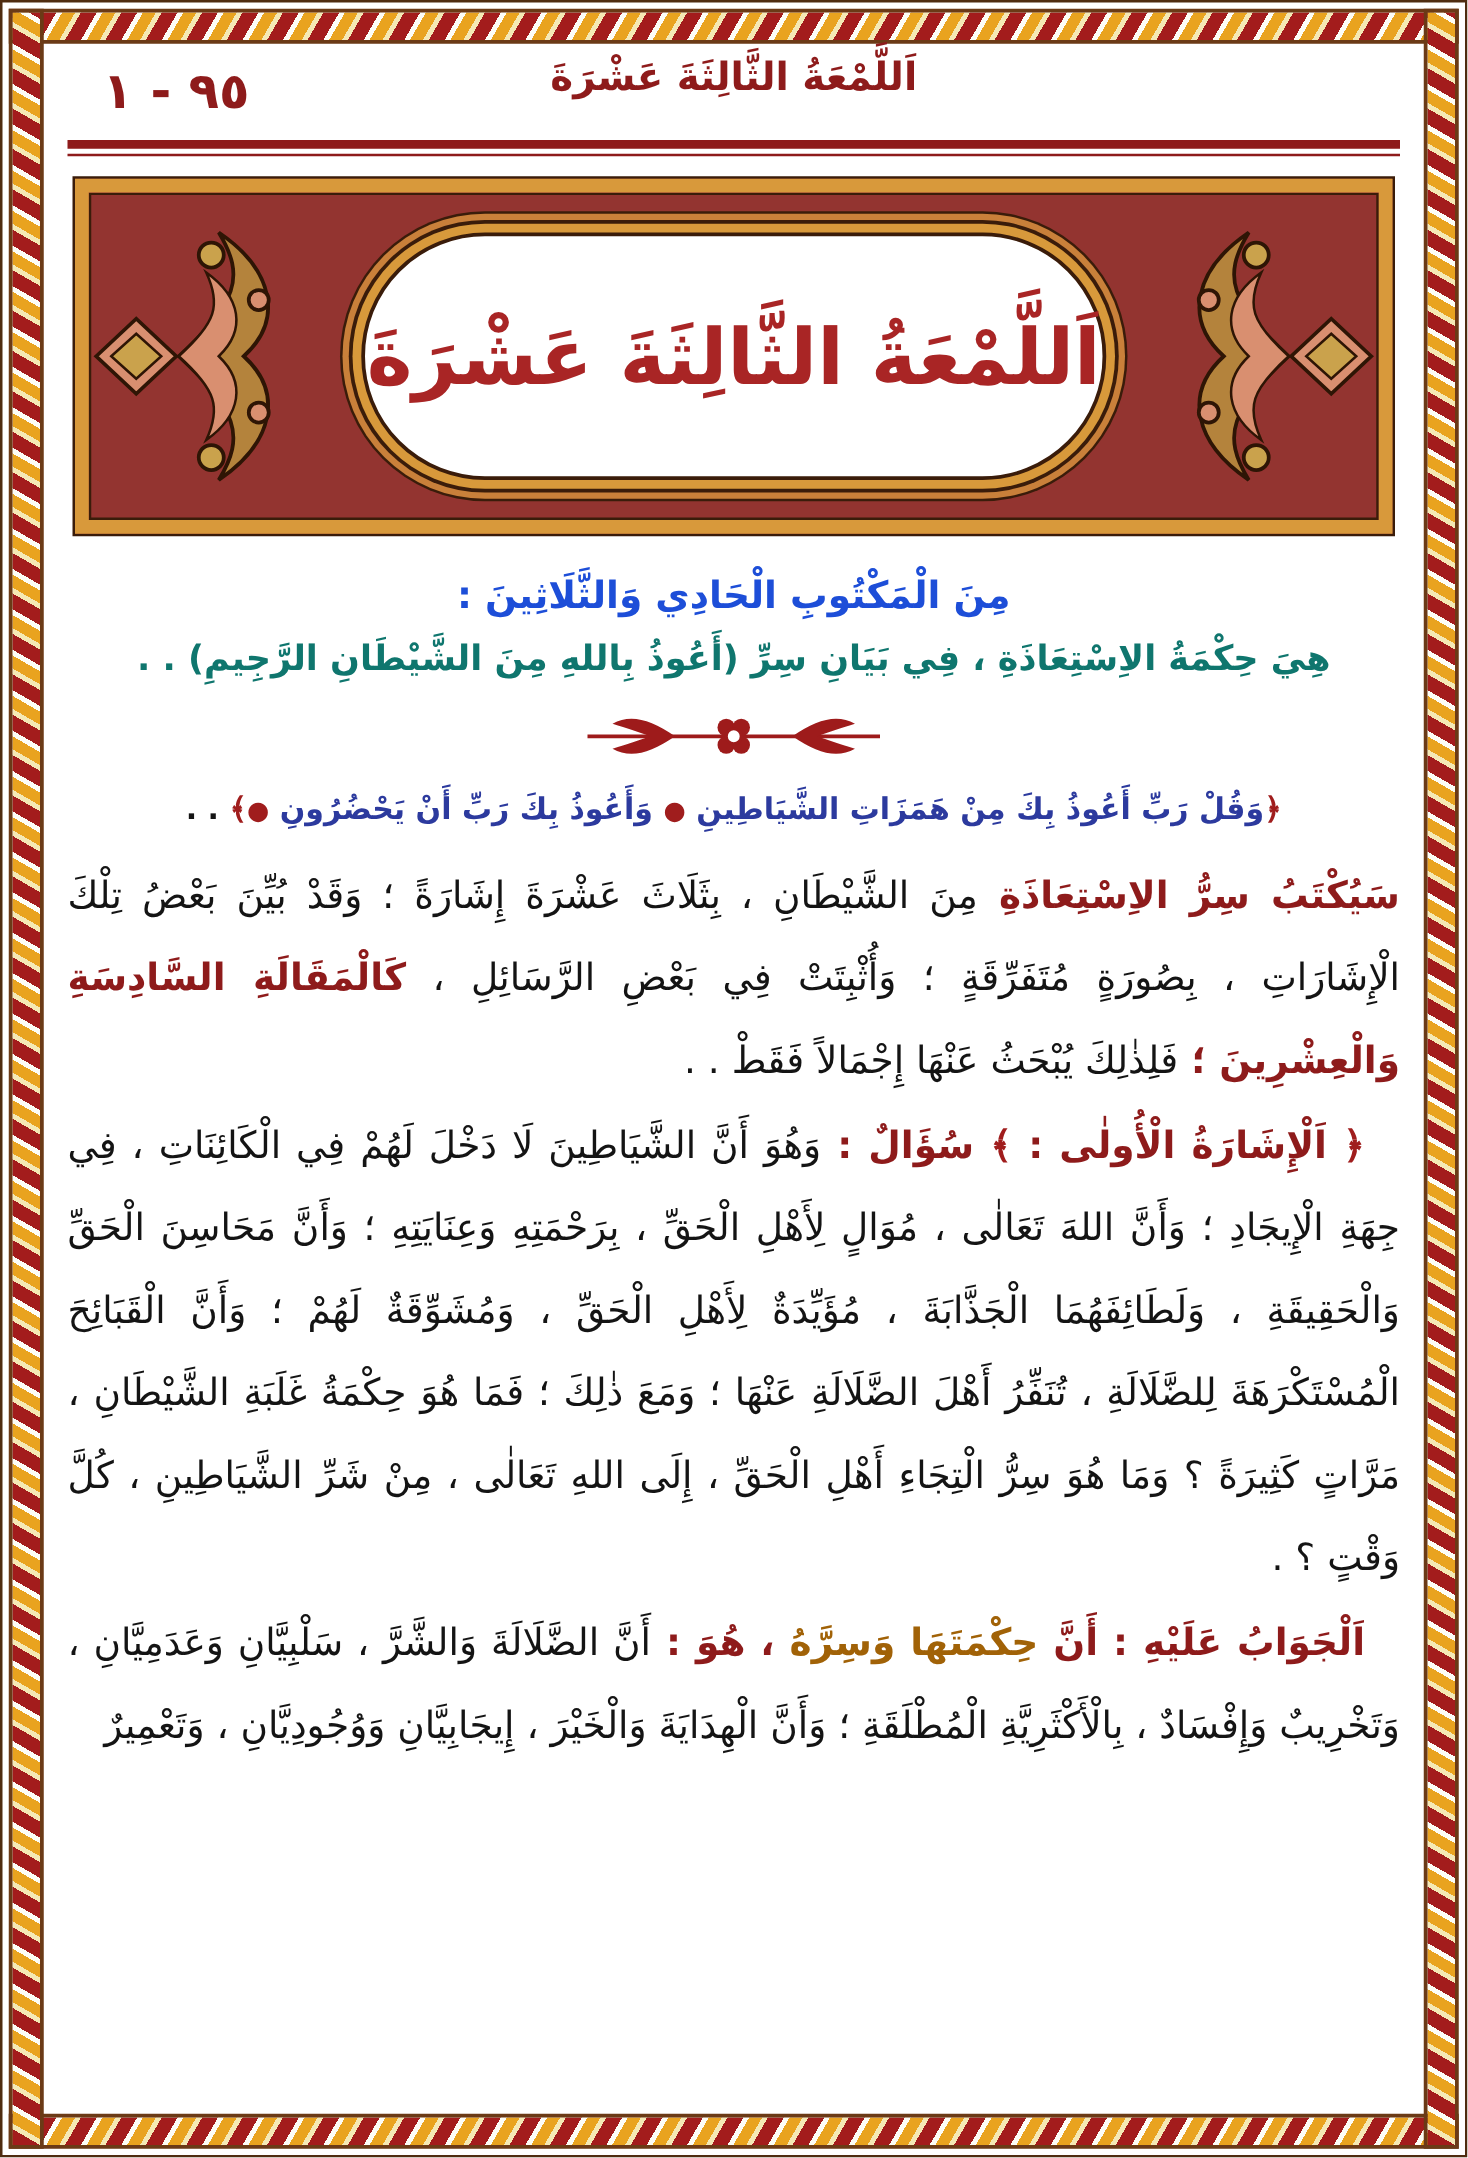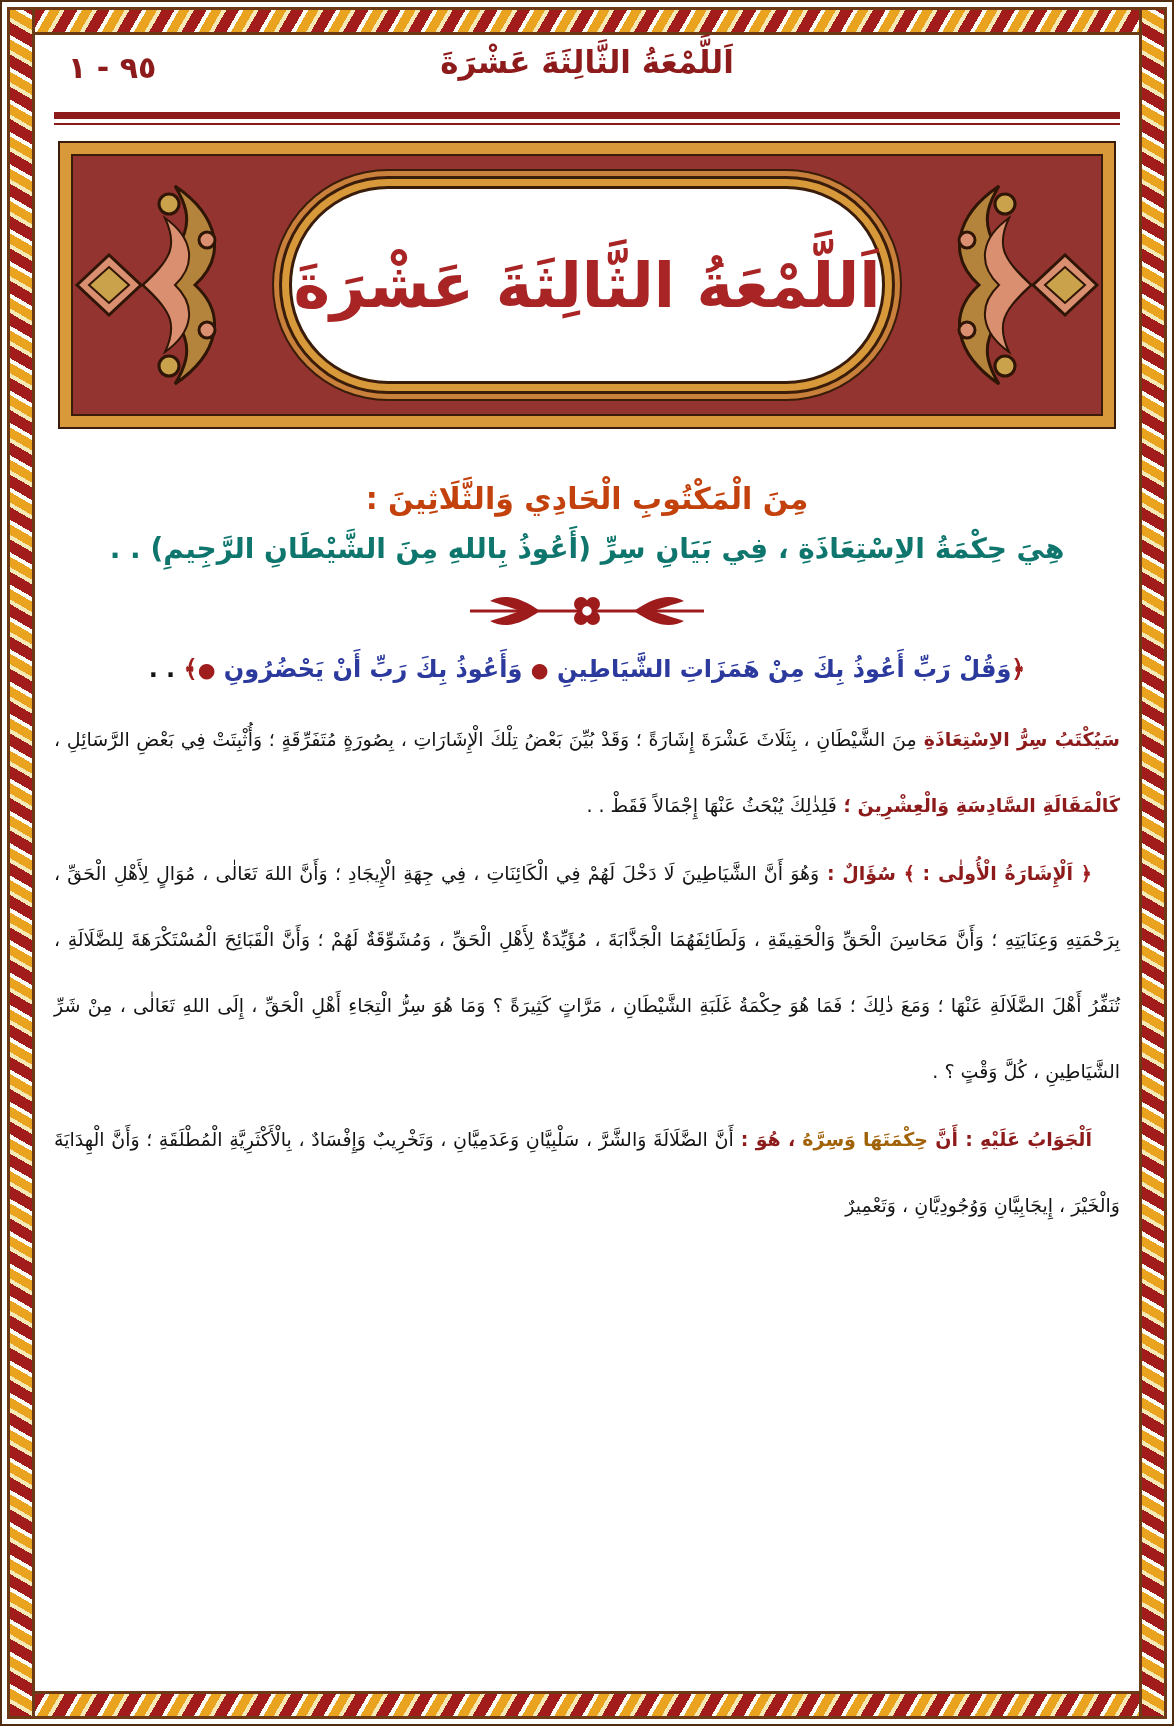--- a/index.html
+++ b/index.html
@@ -27,22 +27,22 @@
       #a31c1c 0 11px, #f5e9b5 11px 15px, #e9a31f 15px 24px, #fdfdf6 24px 28px);}
   .chain-right  { top:5px; bottom:5px; right:5px; width:22px;
     background: repeating-linear-gradient(30deg,
       #a31c1c 0 11px, #f5e9b5 11px 15px, #e9a31f 15px 24px, #fdfdf6 24px 28px);}
 
   .content { position:absolute; top:38px; right:52px; left:52px; bottom:38px; }
 
   
   .header { position:relative; height:58px; }
   .page-number {
-    position:absolute; left:14px; top:10px;
-    font-size:30px; font-weight:bold; color:#8e1b1b; direction:ltr;
+    position:absolute; left:28px; top:10px;
+    font-size:40px; font-weight:bold; color:#8e1b1b; direction:ltr;
     letter-spacing:2px;
   }
   .header-title {
     text-align:center; font-size:31px; font-weight:bold; color:#8e1b1b;
     padding-top:4px;
   }
   .header-rule {
     margin-top:14px;
     border-top:7px solid #8e1b1b;
     border-bottom:2px solid #8e1b1b;
@@ -68,42 +68,42 @@
     box-shadow: 0 0 0 7px #d8993b, 0 0 0 10px #3a1c0a,
                 0 0 0 15px #c9803a, 0 0 0 17px #3a1c0a;
     display:flex; align-items:center; justify-content:center;
   }
   .box-title { font-size:62px; font-weight:bold; color:#a92525; white-space:nowrap; }
   .ornament { position:absolute; top:50%; }
   .ornament.left  { left:2px;  transform:translateY(-50%); }
   .ornament.right { right:2px; transform:translateY(-50%) scaleX(-1); }
 
   
-  .subtitle1 { margin-top:54px; text-align:center; font-size:30px; font-weight:bold; color:#c2410c; }
+  .subtitle1 { margin-top:32px; text-align:center; font-size:30px; font-weight:bold; color:#1d4ed8; }
   .subtitle2 { margin-top:16px; text-align:center; font-size:28px; font-weight:bold; color:#0f766e; }
 
   .divider { text-align:center; margin-top:26px; height:40px; }
 
   .basmala {
     text-align:center; margin-top:10px;
     font-size:44px; font-weight:bold; color:#8e1b1b;
     height:92px; line-height:92px; white-space:nowrap;
   }
   .basmala .orn { font-size:54px; vertical-align:middle; }
 
   .verse {
     margin-top:6px; text-align:center;
     font-size:24px; font-weight:bold; color:#2c3a9e;
     line-height:64px;
   }
 
   
   .body-text { margin-top:4px; }
   .para {
-    font-size:19px; line-height:66px; color:#141414;
+    font-size:30px; line-height:66px; color:#141414;
     text-align:justify; margin:0 0 2px 0;
   }
   .para.indent { text-indent:28px; }
 
   .seg-red      { color:#8e1b1b; font-weight:bold; }
   .seg-red-bold { color:#a16207; font-weight:bold; }
   .seg-black    { color:#141414; }
   .seg-blue     { color:#2c3a9e; }
   .seg-bracket  { color:#a01d1d; font-weight:bold; }
   .seg-rosette  { color:#a01d1d; font-size:0.85em; }

